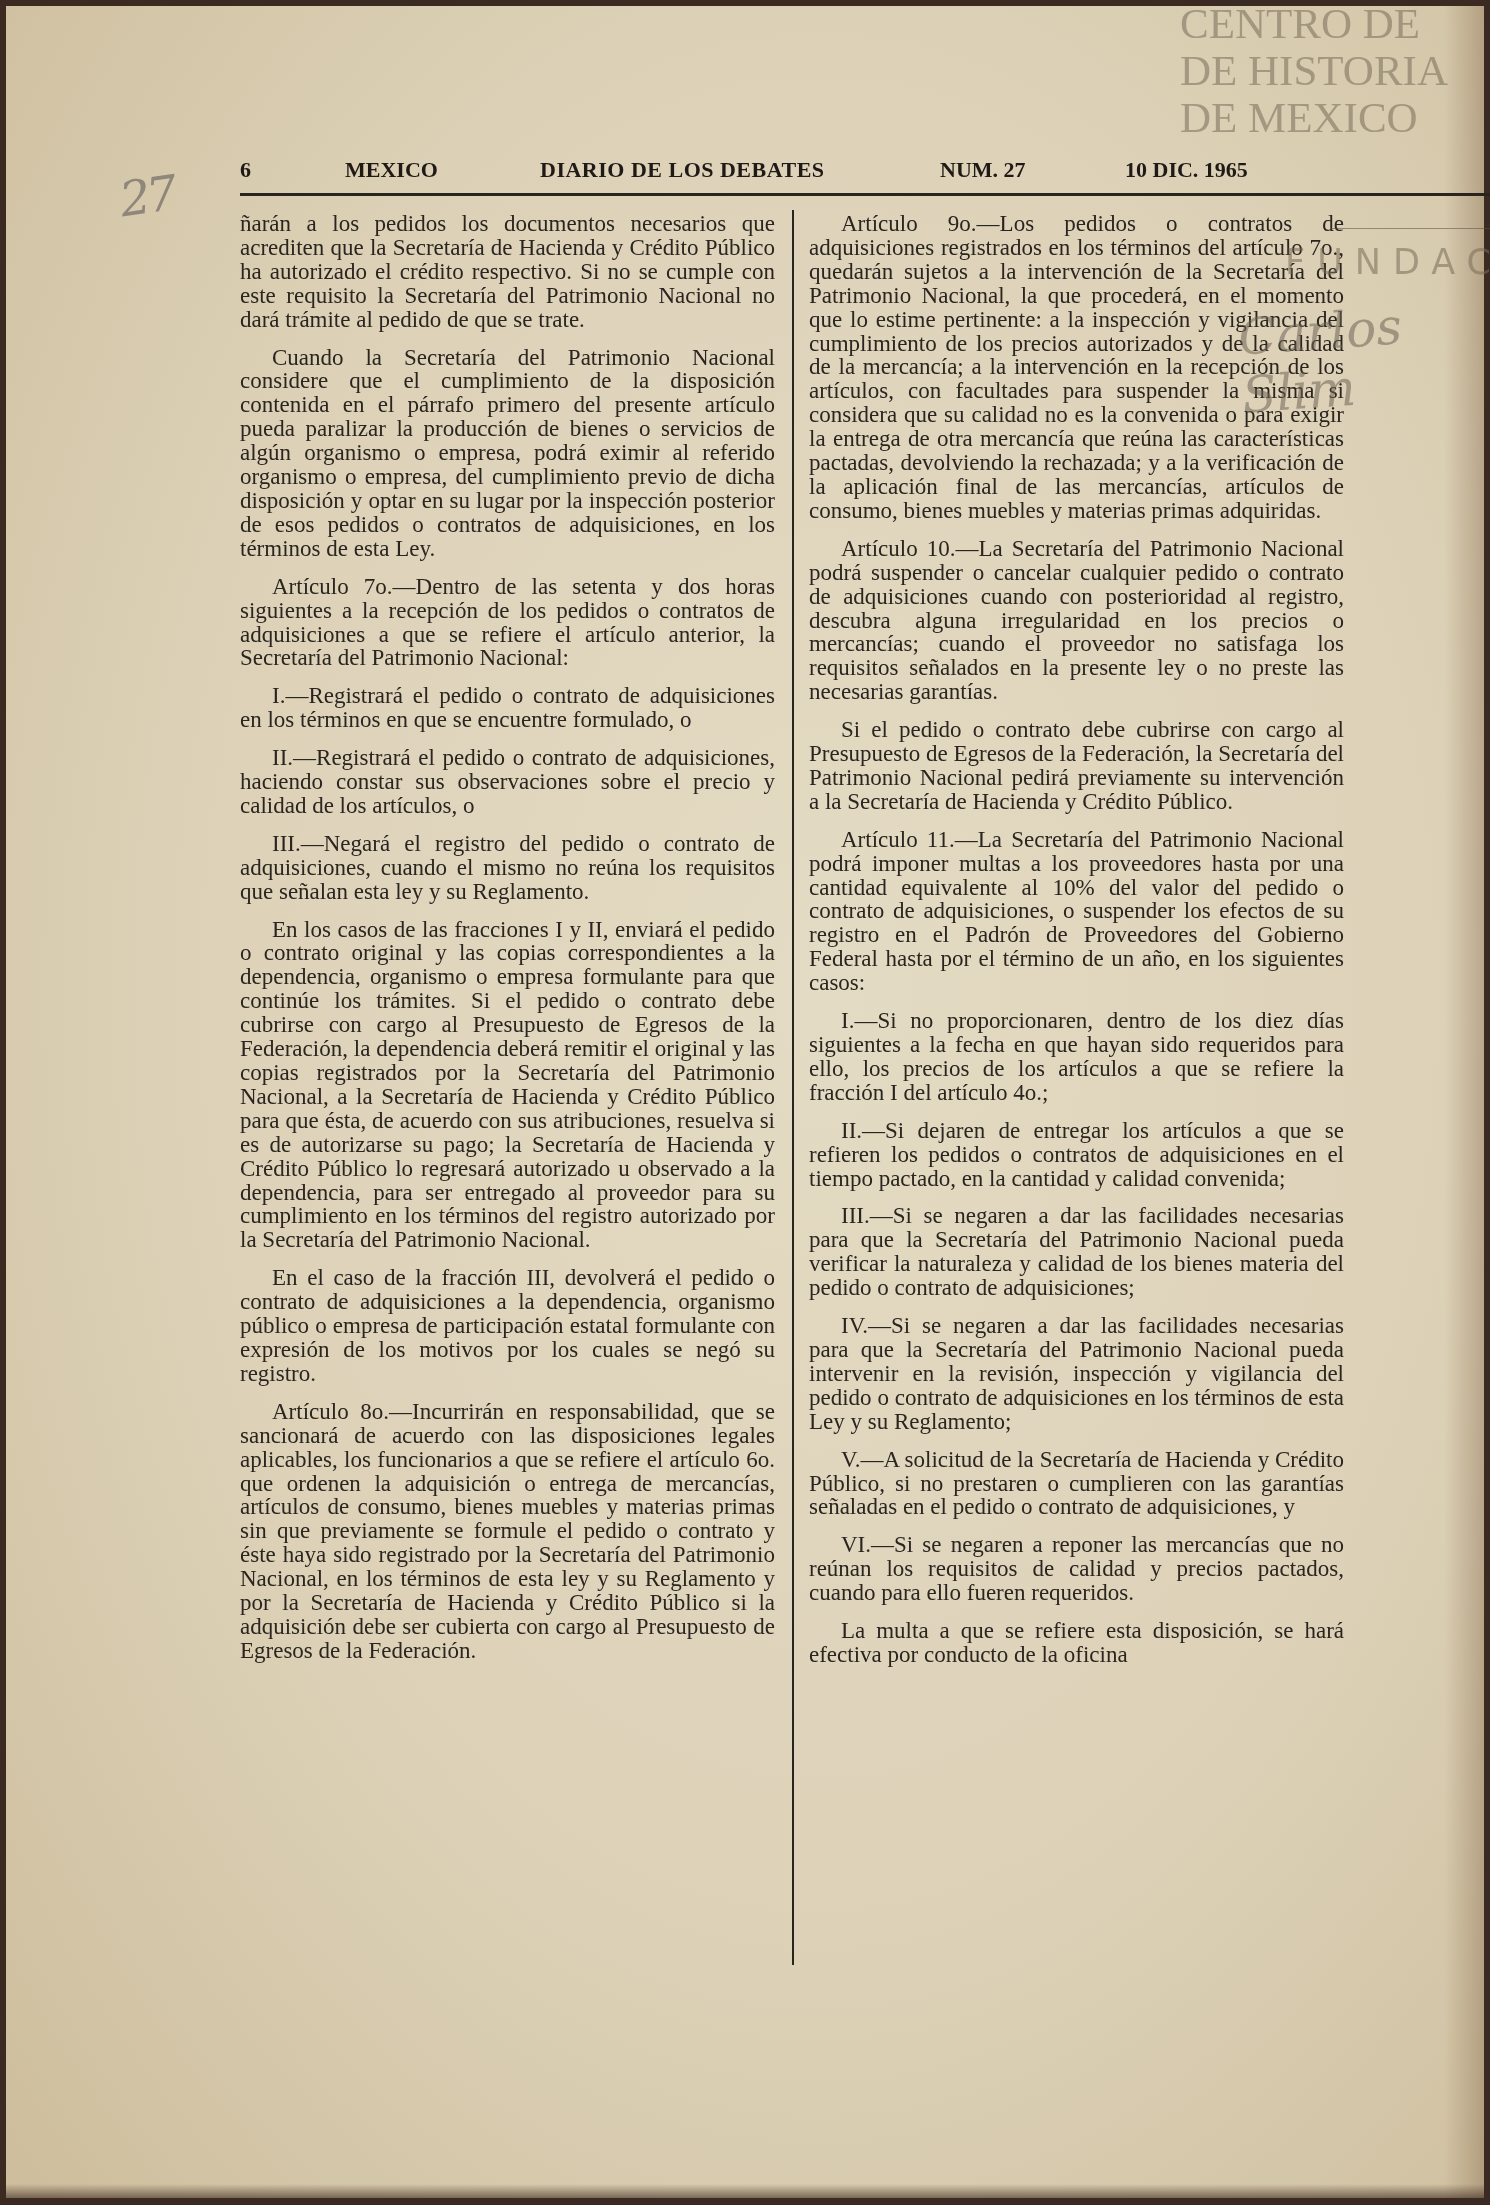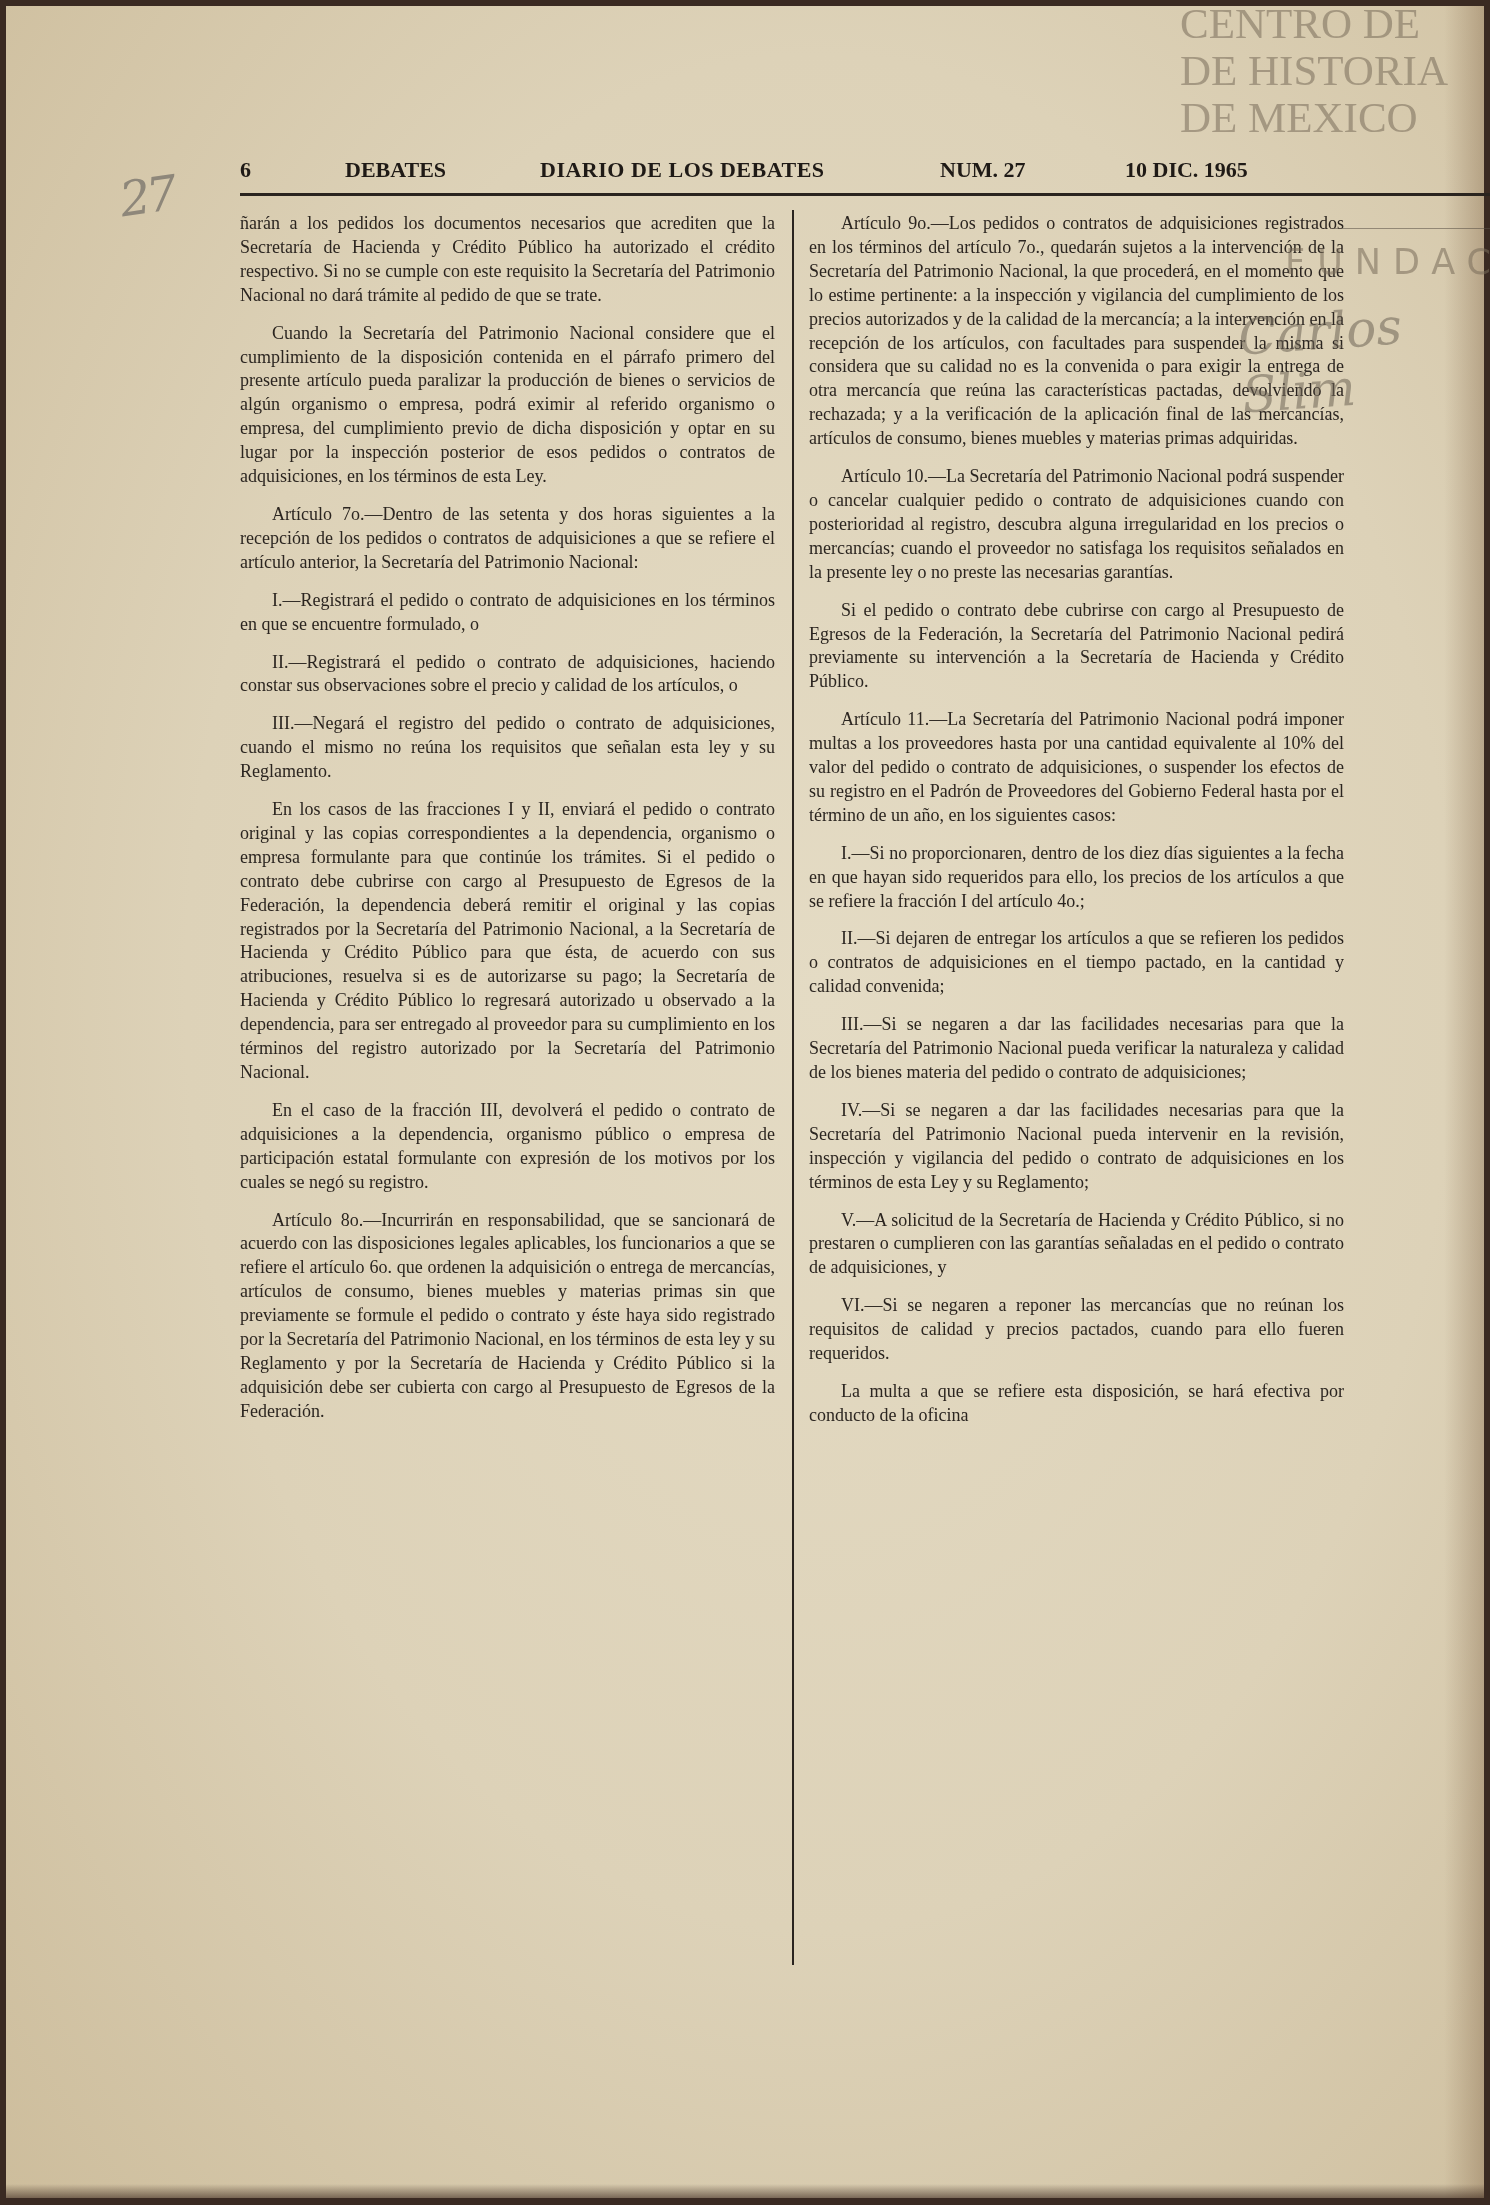--- a/index.html
+++ b/index.html
@@ -35,21 +35,21 @@
     .h-senado { left: 105px; }
     .h-diario { left: 300px; letter-spacing: 0.5px; }
     .h-num { left: 700px; }
     .h-date { left: 885px; }
     .header-rule {
       position: absolute; left: 240px; top: 193px; width: 1255px; height: 3px;
       background: #2a241f;
     }
     .col {
       position: absolute; top: 212px; width: 535px;
-      font-size: 18px; line-height: 23.9px; color: #2b2520;
+      font-size: 23px; line-height: 23.9px; color: #2b2520;
       text-align: justify; hyphens: none;
     }
     .col-left { left: 240px; }
     .col-right { left: 809px; }
     .col p { margin: 0 0 14px 0; text-indent: 32px; }
     .col p.cont { text-indent: 0; }
     .col-divider {
       position: absolute; left: 792px; top: 210px; width: 2px; height: 1755px;
       background: #2a241f;
     }
@@ -78,21 +78,21 @@
 
 <div class="page">
   <div class="page-edge-right"></div>
   <div class="page-edge-bottom"></div>
 </div>
 
 <div class="handwritten">27</div>
 
 <div class="header">
   <span class="h-page">6</span>
-  <span class="h-senado">DEBATES</span>
+  <span class="h-senado">MEXICO</span>
   <span class="h-diario">DIARIO DE LOS DEBATES</span>
   <span class="h-num">NUM. 27</span>
   <span class="h-date">10 DIC. 1965</span>
 </div>
 <div class="header-rule"></div>
 
 <div class="col col-left">
   <p class="cont">ñarán a los pedidos los documentos necesarios que acrediten que la Secretaría de Hacienda y Crédito Público ha autorizado el crédito respectivo. Si no se cumple con este requisito la Secretaría del Patrimonio Nacional no dará trámite al pedido de que se trate.</p>
   <p>Cuando la Secretaría del Patrimonio Nacional considere que el cumplimiento de la disposición contenida en el párrafo primero del presente artículo pueda paralizar la producción de bienes o servicios de algún organismo o empresa, podrá eximir al referido organismo o empresa, del cumplimiento previo de dicha disposición y optar en su lugar por la inspección posterior de esos pedidos o contratos de adquisiciones, en los términos de esta Ley.</p>
   <p>Artículo 7o.—Dentro de las setenta y dos horas siguientes a la recepción de los pedidos o contratos de adquisiciones a que se refiere el artículo anterior, la Secretaría del Patrimonio Nacional:</p>

